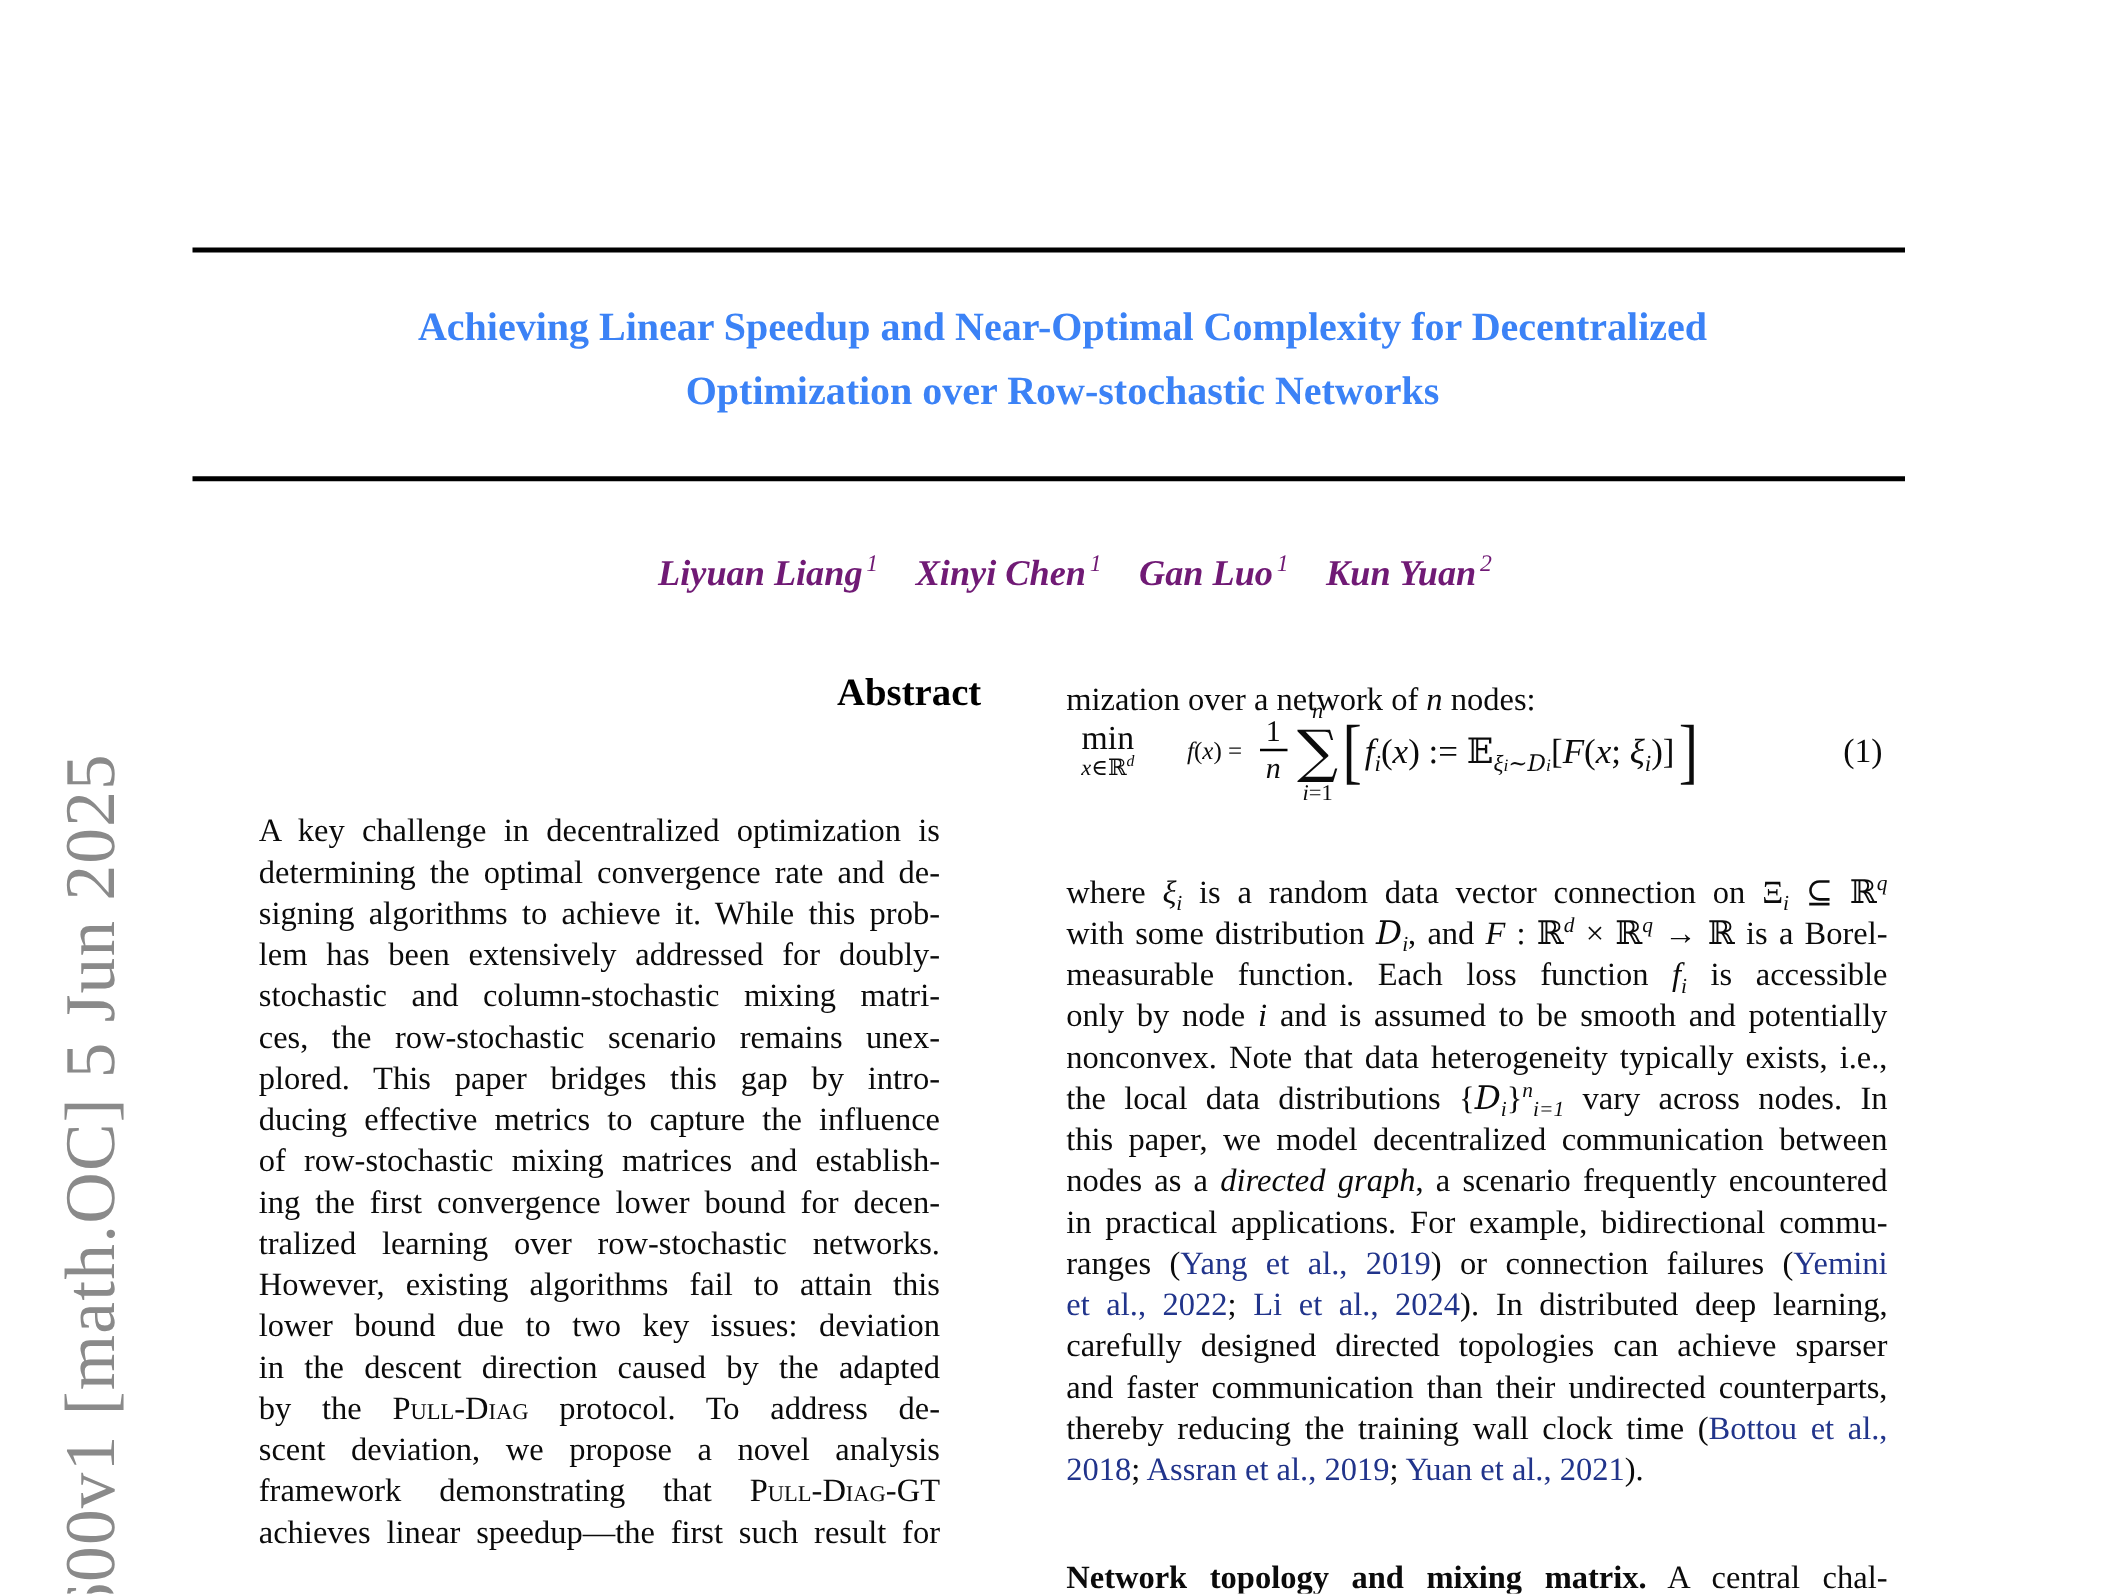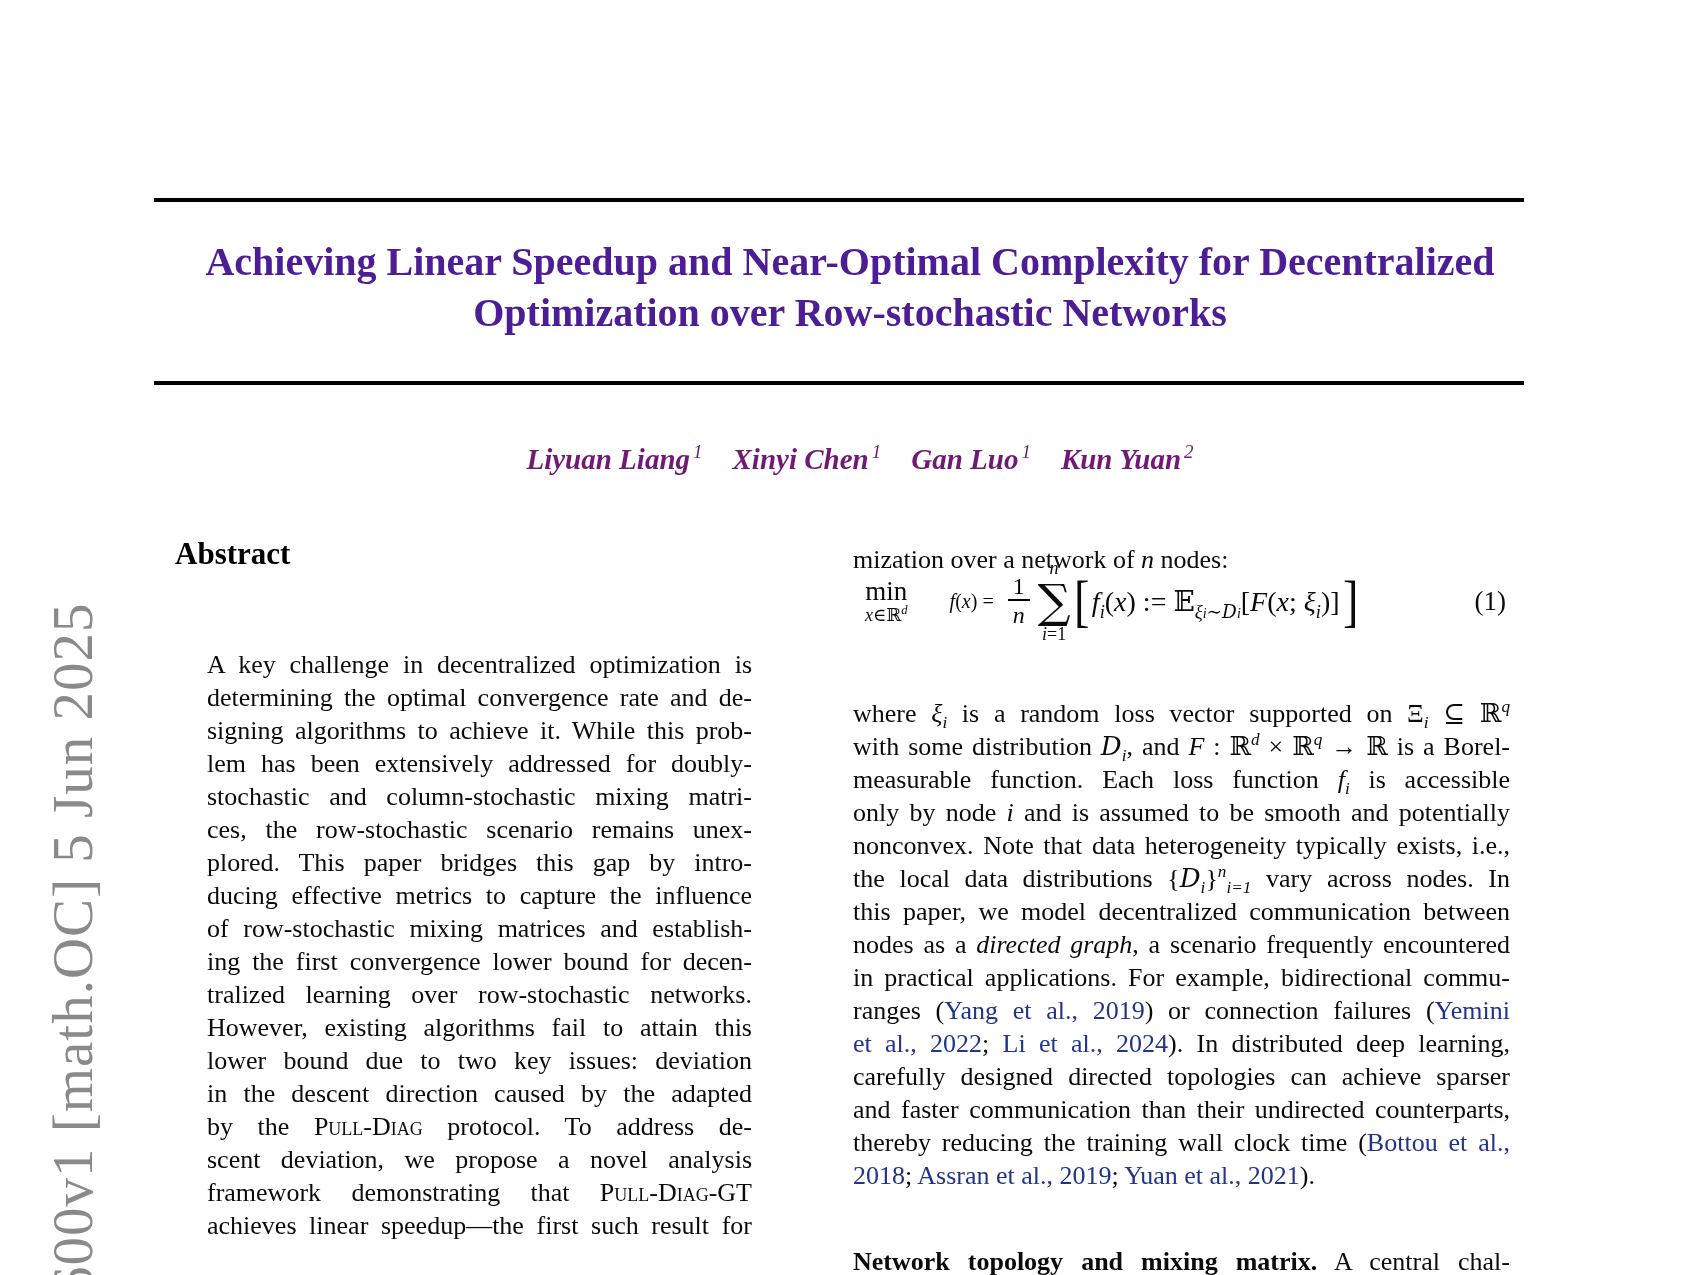--- a/index.html
+++ b/index.html
@@ -7,34 +7,34 @@
     position:relative; width:1700px; height:1275px; overflow:hidden;
     background:#ffffff; color:#0b0b0b;
     font-family:"Liberation Serif","DejaVu Serif",serif;
   }
   .rule { position:absolute; left:154px; width:1370px; height:4px; background:#000; }
   #rule-top { top:198px; }
   #rule-mid { top:381px; }
 
   #title {
     position:absolute; left:154px; top:236px; width:1392px;
-    text-align:center; font-weight:bold; font-size:40px; line-height:51px; color:#4c1d95;
+    text-align:center; font-weight:bold; font-size:32px; line-height:51px; color:#3b82f6;
   }
 
   #authors {
     position:absolute; left:164px; top:441px; width:1392px;
     text-align:center; font-size:29px; color:#701a75;font-style:italic;
   }
   #authors .b { font-weight:bold; }
   #authors .asup { vertical-align:super; font-size:19px; font-weight:normal; margin-left:3px; }
   #authors .gap { display:inline-block; width:30px; }
 
   #abstract-heading {
     position:absolute; left:175px; top:536px; width:610px;
-    text-align:left; font-weight:bold; font-size:31px; color:#000;
+    text-align:right; font-weight:bold; font-size:31px; color:#000;
   }
   #abstract-body {
     position:absolute; left:207px; top:648px; width:545px;
     font-size:26px;
   }
   #right-intro {
     position:absolute; left:853px; top:543px; width:657px;
     font-size:26px;
   }
   #right-para {
@@ -154,21 +154,21 @@
       <span class="sumsym">∑</span>
       <span class="sumbot"><span class="mi">i</span><span>=1</span></span>
     </span>
     <span class="bigbr">[</span>
     <span class="eq-inner"><span class="mi">f</span><span class="msub">i</span><span>(</span><span class="mi">x</span><span>) := </span><span class="bb">𝔼</span><span class="msub">ξ</span><span class="msubsub">i</span><span class="msubop">∼</span><span class="msub scr">D</span><span class="msubsub">i</span><span>[</span><span class="mi">F</span><span>(</span><span class="mi">x</span><span>; </span><span class="mi">ξ</span><span class="msub">i</span><span>)]</span></span>
     <span class="bigbr">]</span>
     <span class="eq-tag">(1)</span>
   </div>
 
   <div id="right-para">
-      <div class="tline"><span>where </span><span class="mi">ξ</span><span class="msub">i</span><span> is a random loss vector supported on </span><span>Ξ</span><span class="msub">i</span><span> ⊆ </span><span class="bb">ℝ</span><span class="msup">q</span></div>
+      <div class="tline"><span>where </span><span class="mi">ξ</span><span class="msub">i</span><span> is a random data vector connection on </span><span>Ξ</span><span class="msub">i</span><span> ⊆ </span><span class="bb">ℝ</span><span class="msup">q</span></div>
       <div class="tline"><span>with some distribution </span><span class="scr">D</span><span class="msub">i</span><span>, and </span><span class="mi">F</span><span> : </span><span class="bb">ℝ</span><span class="msup">d</span><span> × </span><span class="bb">ℝ</span><span class="msup">q</span><span> → </span><span class="bb">ℝ</span><span> is a Borel-</span></div>
       <div class="tline"><span>measurable function. Each loss function </span><span class="mi">f</span><span class="msub">i</span><span> is accessible</span></div>
       <div class="tline"><span>only by node </span><span class="mi">i</span><span> and is assumed to be smooth and potentially</span></div>
       <div class="tline"><span>nonconvex. Note that data heterogeneity typically exists, i.e.,</span></div>
       <div class="tline"><span>the local data distributions {</span><span class="scr">D</span><span class="msub">i</span><span>}</span><span class="msup">n</span><span class="msub">i=1</span><span> vary across nodes. In</span></div>
       <div class="tline"><span>this paper, we model decentralized communication between</span></div>
       <div class="tline"><span>nodes as a </span><span class="it">directed graph</span><span>, a scenario frequently encountered</span></div>
       <div class="tline"><span>in practical applications. For example, bidirectional commu-</span></div>
       <div class="tline"><span>ranges (</span><span class="cite">Yang et al., 2019</span><span>) or connection failures (</span><span class="cite">Yemini</span></div>
       <div class="tline"><span class="cite">et al., 2022</span><span>; </span><span class="cite">Li et al., 2024</span><span>). In distributed deep learning,</span></div>

